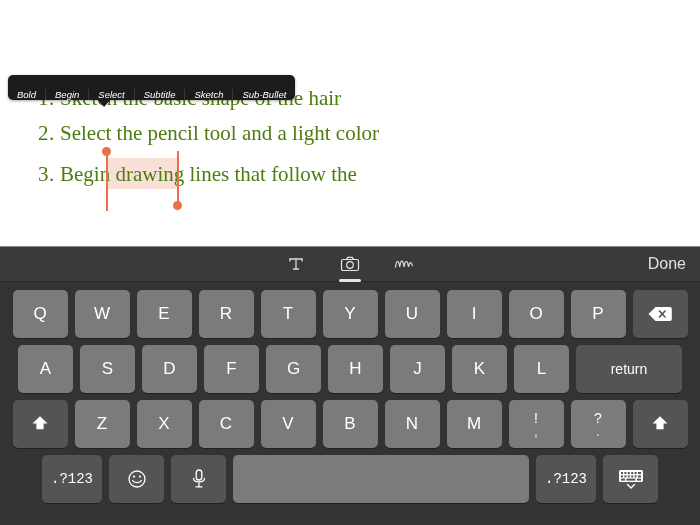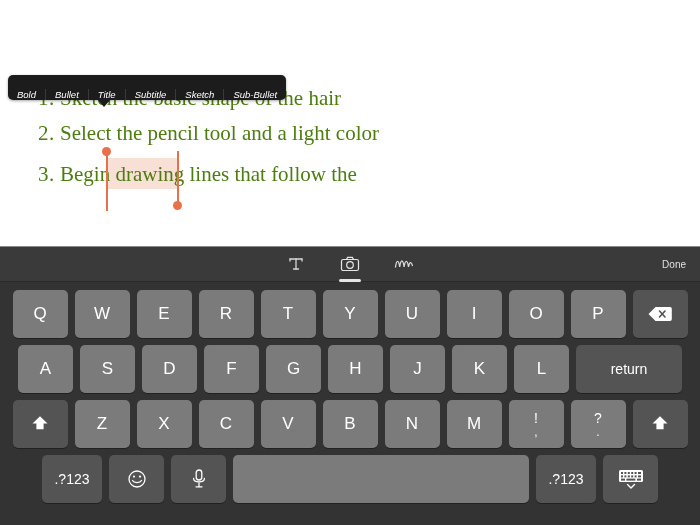--- a/index.html
+++ b/index.html
@@ -126,31 +126,31 @@
     position: absolute;
     left: 2px; right: 2px; bottom: -5px;
     height: 3px;
     background: #e6e6e6;
     border-radius: 2px;
   }
   .tb-done {
     position: absolute; right: 14px; top: 0; bottom: 0;
     display: flex; align-items: center;
     color: #e0e0e0;
-    font-size: 10px;
+    font-size: 16px;
   }
 
   .kbd-rows { padding: 8px 6px 8px 6px; }
   .krow {
     display: flex;
     justify-content: center;
     gap: 7px;
     margin-bottom: 7px;
   }
-  .krow:last-child { margin-bottom: 12px; }
+  .krow:last-child { margin-bottom: 12px; font-family: Liberation Mono, monospace; }
 
   .key {
     height: 48px;
     background: #7b7b7b;
     border-radius: 5px;
     color: #ffffff;
     display: flex;
     align-items: center;
     justify-content: center;
     font-size: 17px;
@@ -197,22 +197,22 @@
       <span>Begin drawing lines that follow the</span>
     </div>
 
     <div class="sel-bar sel-bar-left"></div>
     <div class="sel-bar sel-bar-right"></div>
     <div class="sel-knob sel-knob-top"></div>
     <div class="sel-knob sel-knob-bottom"></div>
 
     <div class="popup" id="popup">
         <div class="popup-item">Bold</div>
-        <div class="popup-item">Bullet</div>
-        <div class="popup-item">Title</div>
+        <div class="popup-item">Begin</div>
+        <div class="popup-item">Select</div>
         <div class="popup-item">Subtitle</div>
         <div class="popup-item">Sketch</div>
         <div class="popup-item">Sub-Bullet</div>
       </div>
     <div class="popup-arrow"></div>
   </div>
 
   <div class="kbd">
 
     <div class="kbd-toolbar">

